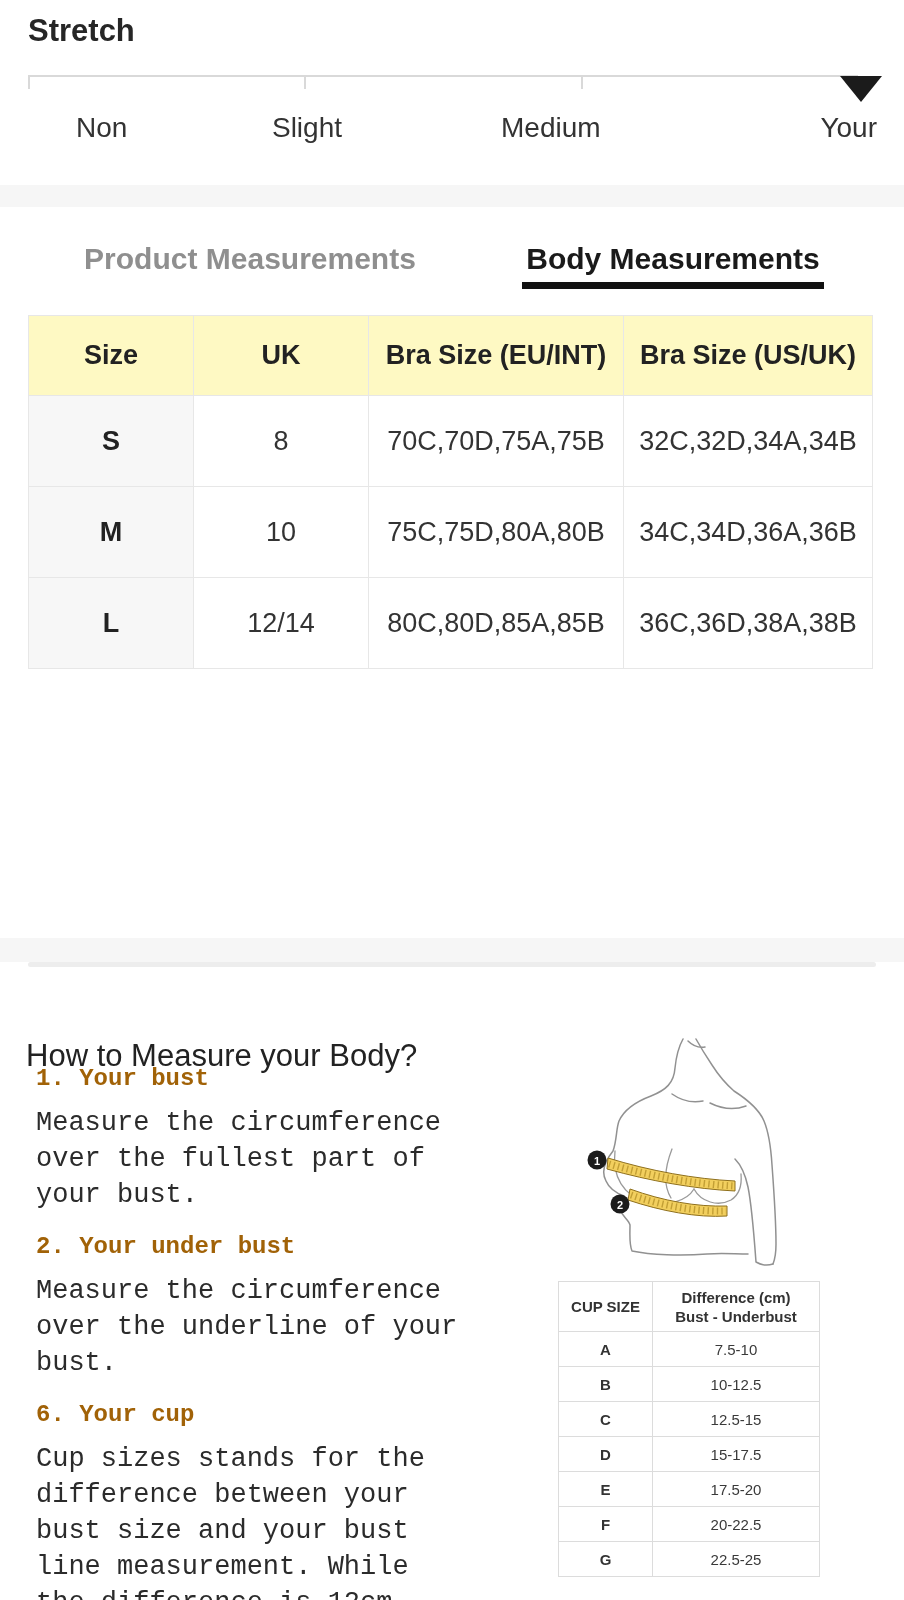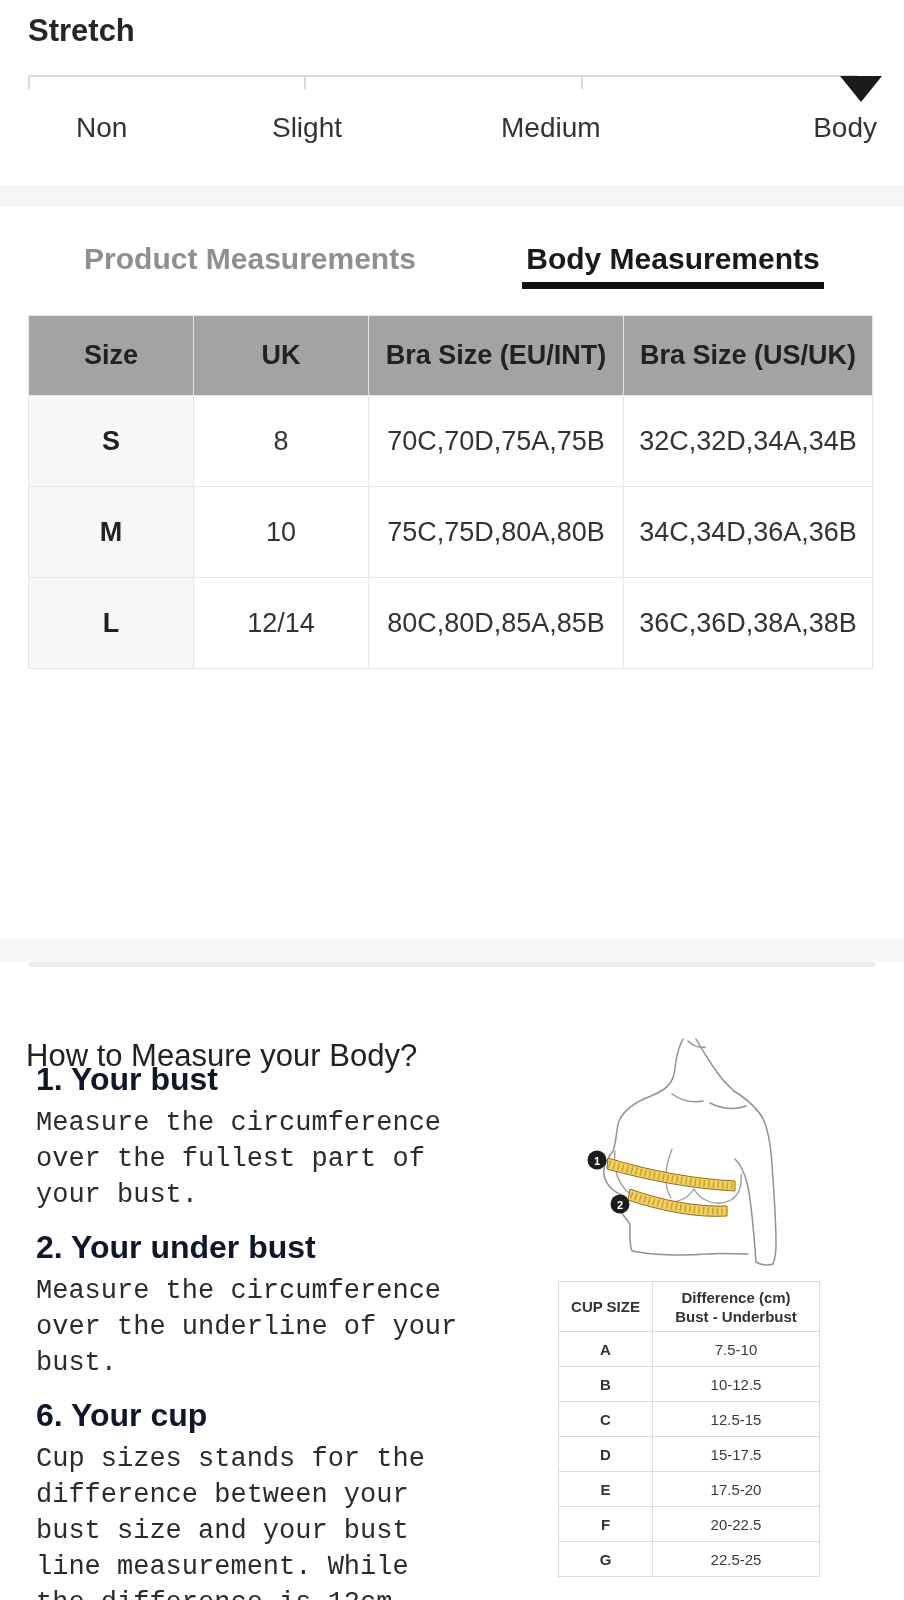--- a/index.html
+++ b/index.html
@@ -28,28 +28,28 @@
   .band-1 { top:185px; height:22px; }
   .band-2 { top:938px; height:24px; }
   .subdivider { position:absolute; left:28px; top:962px; width:848px; height:5px; background:#ededed; border-radius:3px; }
   
   .tab { position:absolute; top:242px; font-size:30px; font-weight:bold; text-align:center; cursor:pointer; }
   .tab-product { left:80px; width:340px; color:#8f8f8f; }
   .tab-body { left:522px; width:302px; color:#1a1a1a; padding-bottom:6px; border-bottom:7px solid #111; }
   
   .size-table { position:absolute; left:28px; top:315px; width:844px; border-collapse:collapse; table-layout:fixed; }
   .size-table th, .size-table td { border:1px solid #e7e7e7; text-align:center; vertical-align:middle; font-size:27px; }
-  .size-table thead th { height:80px; background:#a3a3a3; font-weight:bold; color:#222; }
+  .size-table thead th { height:80px; background:#fef9c3; font-weight:bold; color:#222; }
   .size-table tbody td { height:91px; background:#ffffff; color:#333; font-weight:normal; }
   .size-table tbody td.size-col { background:#f7f7f7; font-weight:bold; color:#222; }
   .disclaimer { position:absolute; left:28px; top:796px; width:832px; font-size:27px; line-height:38px; color:#a2a2a2; }
   
   .howto-title { position:absolute; left:26px; top:1038px; font-size:31px; font-weight:normal; color:#222; }
   .steps { position:absolute; left:36px; top:1062px; width:432px; }
-  .step h4 { font-size:32px; line-height:34px; font-weight:bold; color:#0f172a; margin:0 0 9px 0; }
+  .step h4 { font-size:24px; line-height:34px; font-weight:bold; color:#a16207; margin:0 0 9px 0;font-family:Liberation Mono, monospace; }
   .step p { font-size:27px; line-height:36px; color:#2b2b2b; margin:0 0 17px 0;font-family:Liberation Mono, monospace; }
   .illustration { position:absolute; left:555px; top:1038px; width:310px; height:242px; }
   .outline { fill:none; stroke:#919191; stroke-width:1.5; stroke-linecap:round; stroke-linejoin:round; }
   .breast { fill:none; stroke:#9a9a9a; stroke-width:1.3; stroke-linecap:round; }
   .tape { fill:#f2cf5e; stroke:#8e6f1c; stroke-width:1; }
   .tape-ticks { fill:none; stroke:#a9861f; stroke-width:7; stroke-dasharray:1.4 3.2; opacity:.65; }
   .marker-circle { fill:#1c1c1c; }
   .marker-num { fill:#ffffff; font-size:11px; font-weight:bold; text-anchor:middle; font-family:"Liberation Sans",sans-serif; }
   
   .cup-table { position:absolute; left:558px; top:1281px; width:262px; border-collapse:collapse; table-layout:fixed;border-radius:30px; }
@@ -66,21 +66,21 @@
 
   <div class="stretch-title">Stretch</div>
   <div class="scale-line"></div>
   <div class="scale-tick tick-0"></div>
   <div class="scale-tick tick-1"></div>
   <div class="scale-tick tick-2"></div>
   <div class="indicator-triangle"></div>
   <div class="scale-label lbl-0">Non</div>
   <div class="scale-label lbl-1">Slight</div>
   <div class="scale-label lbl-2">Medium</div>
-  <div class="scale-label lbl-3">Body</div>
+  <div class="scale-label lbl-3">Your</div>
 
   <div class="band band-1"></div>
 
   <div class="tab tab-product">Product Measurements</div>
   <div class="tab tab-body">Body Measurements</div>
 
   <table class="size-table">
     <colgroup>
         <col style="width:165px">
         <col style="width:175px">

